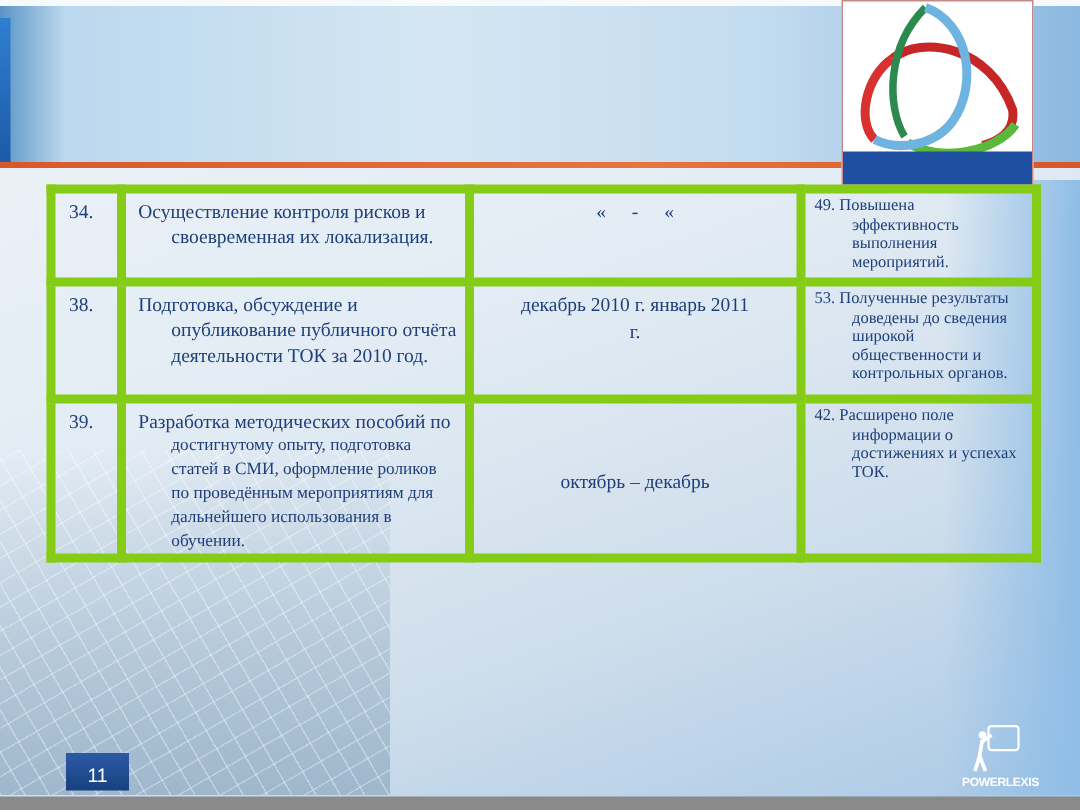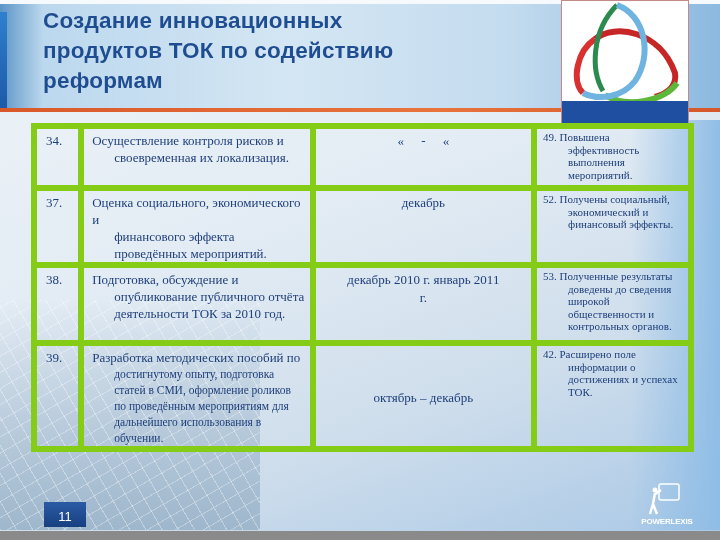--- a/index.html
+++ b/index.html
@@ -80,25 +80,20 @@
 </style>
 </head>
 <body>
 
 <div class="bg-left"></div>
 <div class="bg-right"></div>
 
 <div class="header">
   <div class="header-topwhite"></div>
   <div class="header-leftbar"></div>
-  <div class="title">
-    <div>Создание инновационных</div>
-    <div>продуктов ТОК по содействию</div>
-    <div>реформам</div>
-  </div>
 </div>
 <div class="header-line"></div>
 
 <div class="logo">
   <svg width="120" height="104" viewBox="0 0 120 104">
     <path d="M30 38 C 50 22, 95 30, 110 72 C 112 84, 104 92, 90 96" fill="none" stroke="#c62626" stroke-width="6"></path>
     <path d="M30 38 C 12 50, 6 80, 18 92" fill="none" stroke="#d93030" stroke-width="6"></path>
     <path d="M40 94 C 62 108, 100 100, 112 82" fill="none" stroke="#5cb83a" stroke-width="6"></path>
     <path d="M38 90 C 26 70, 26 30, 52 4" fill="none" stroke="#2d8a4e" stroke-width="5"></path>
     <path d="M52 4 C 80 14, 88 54, 70 80 C 58 96, 34 100, 18 92" fill="none" stroke="#6fb3e0" stroke-width="6"></path>
@@ -106,26 +101,20 @@
   <div class="logo-bar"></div>
 </div>
 
 <table class="grid">
   <tbody>
       <tr style="height:62px">
     <td class="num">34.</td>
     <td class="task"><span>Осуществление контроля рисков и</span><span class="indent">своевременная их локализация.</span></td>
     <td class="when quote">«   -   «</td>
     <td class="result"><span>49. Повышена</span><span class="indent-r">эффективность выполнения мероприятий.</span></td>
-  </tr>
-  <tr style="height:65px">
-    <td class="num">37.</td>
-    <td class="task"><span>Оценка социального, экономического и</span><span class="indent">финансового эффекта проведённых мероприятий.</span></td>
-    <td class="when">декабрь</td>
-    <td class="result"><span>52. Получены социальный,</span><span class="indent-r">экономический и финансовый эффекты.</span></td>
   </tr>
   <tr style="height:78px">
     <td class="num">38.</td>
     <td class="task"><span>Подготовка, обсуждение и</span><span class="indent">опубликование публичного отчёта деятельности ТОК за 2010 год.</span></td>
     <td class="when" style="padding-left:30px !important;padding-right:30px !important;">декабрь 2010 г. январь 2011 г.</td>
     <td class="result"><span>53. Полученные результаты</span><span class="indent-r">доведены до сведения широкой общественности и контрольных органов.</span></td>
   </tr>
   <tr style="height:95px">
     <td class="num">39.</td>
     <td class="task"><span> Разработка методических пособий по</span><span class="indent" style="font-size:11.5px;line-height:16px;">достигнутому опыту, подготовка статей в СМИ, оформление роликов по проведённым мероприятиям для дальнейшего использования в обучении.</span></td>

